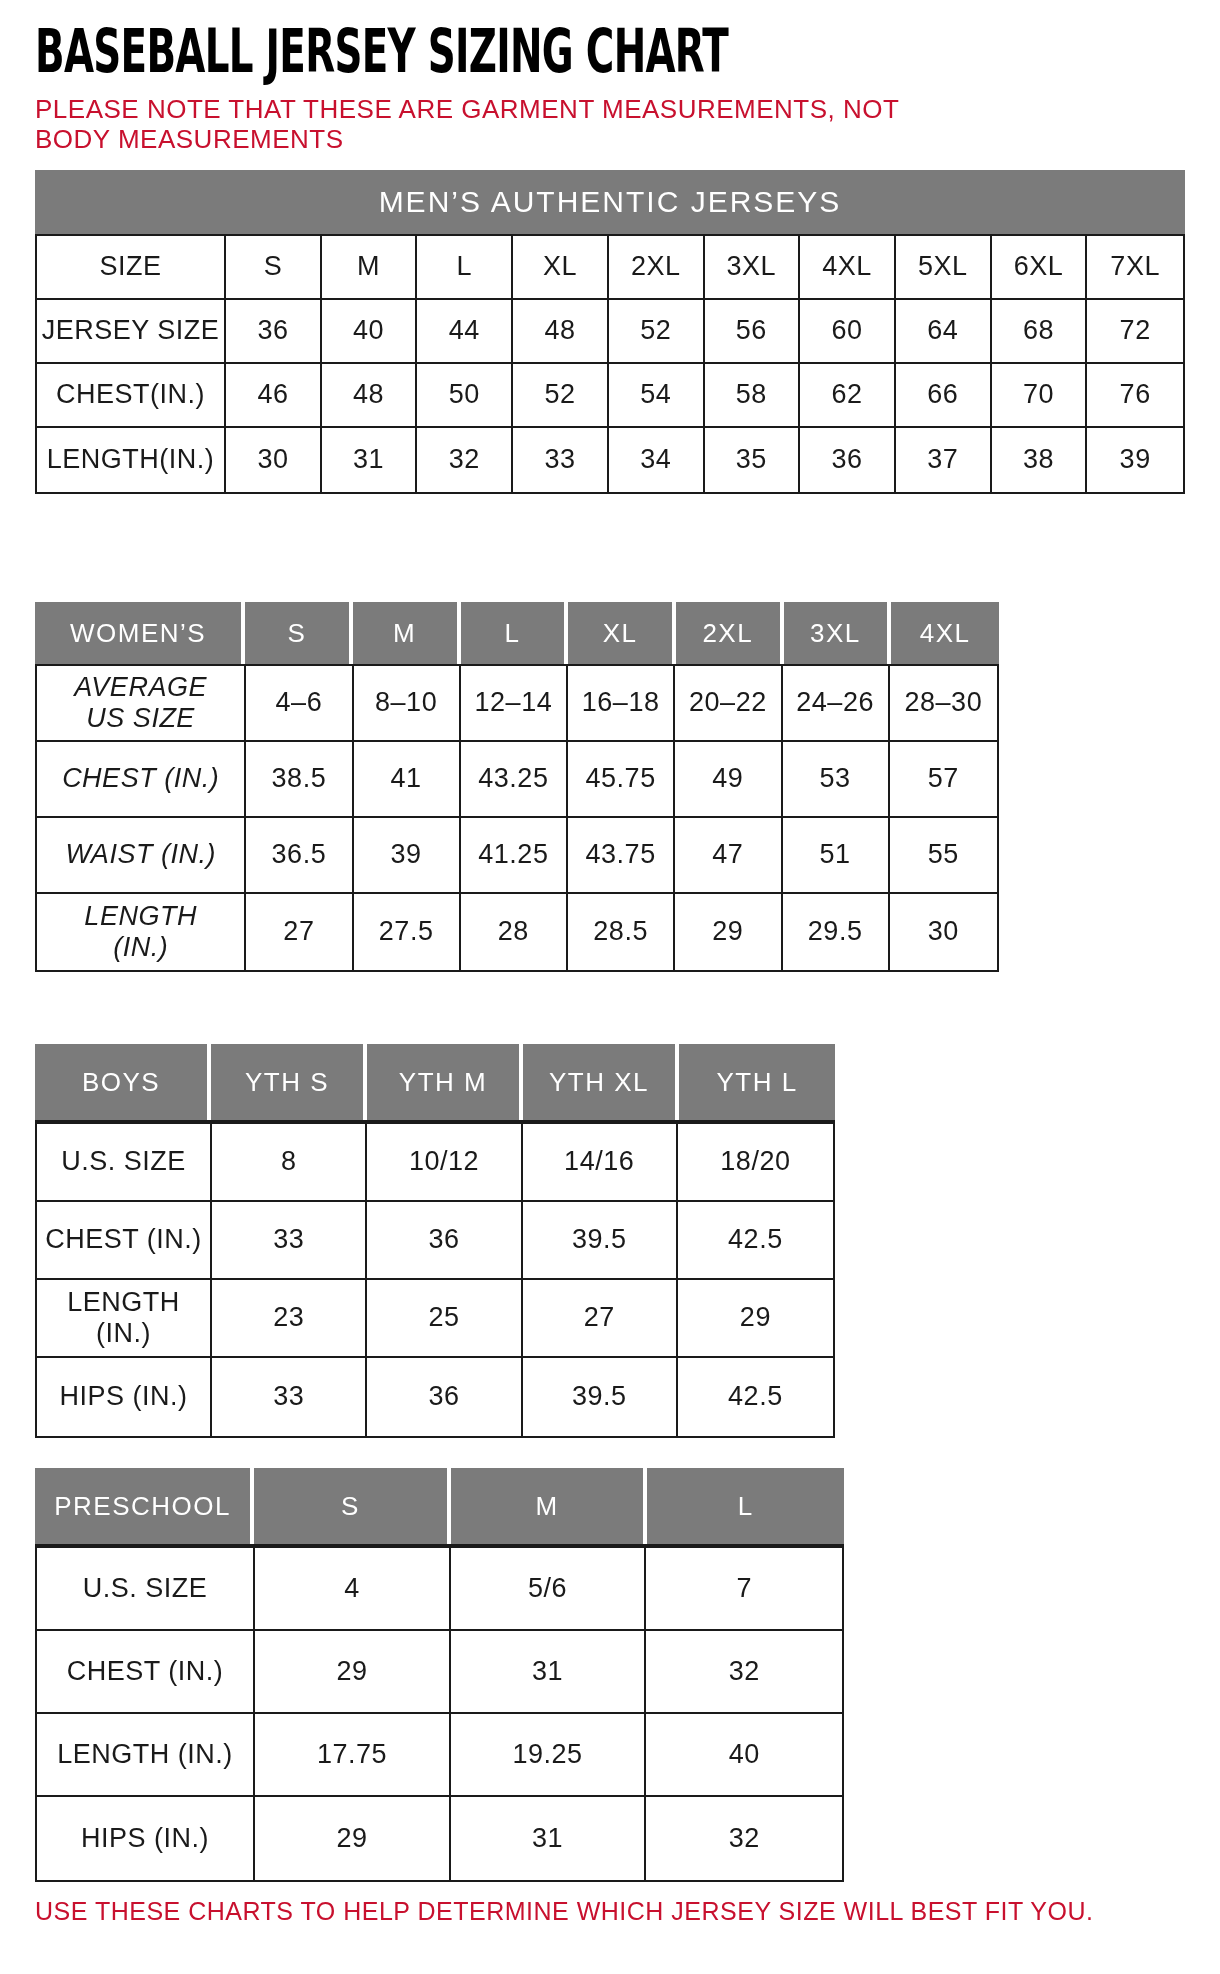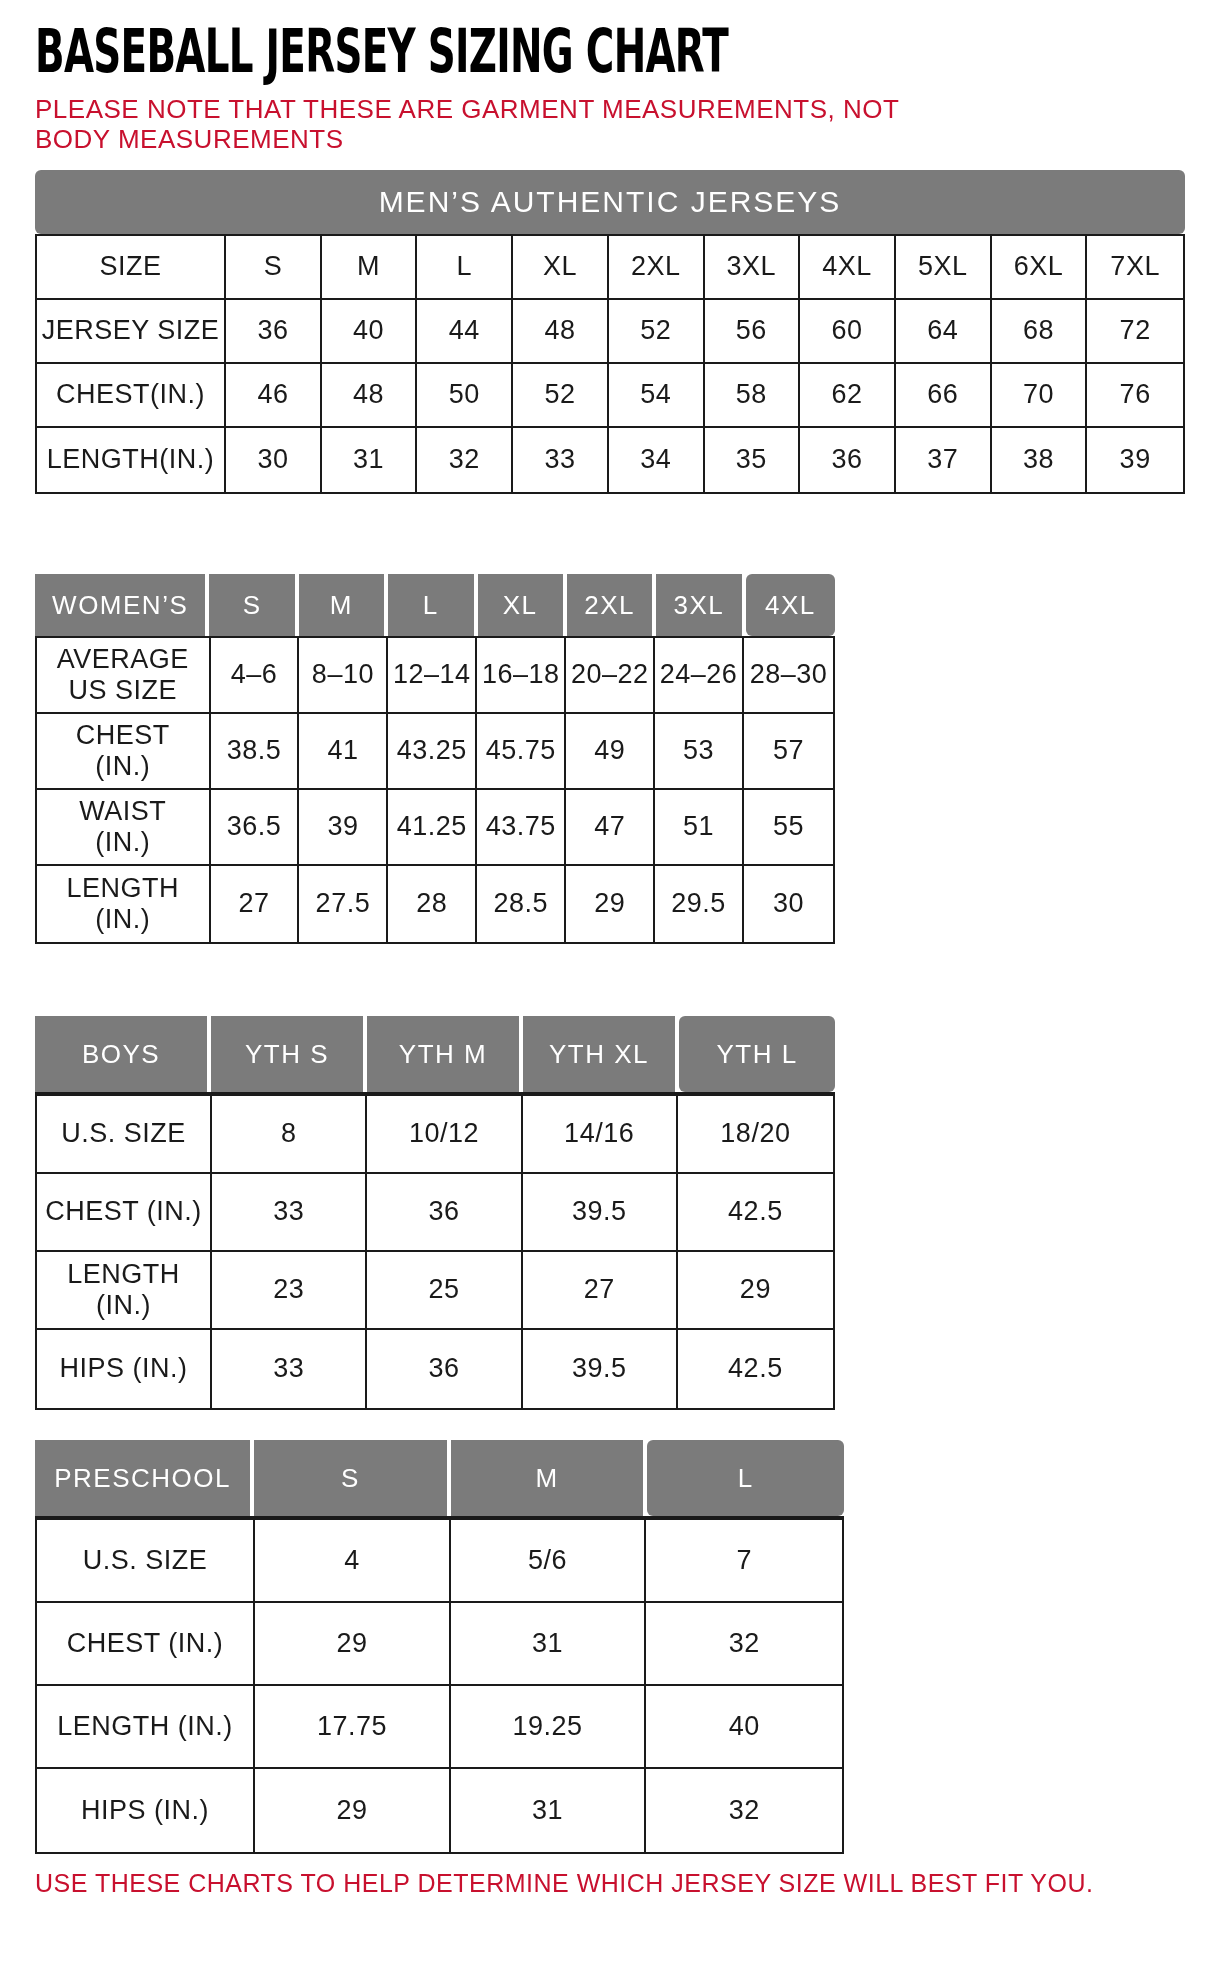--- a/index.html
+++ b/index.html
@@ -45,44 +45,44 @@
   .tbody { border: 2px solid var(--line); }
   .hcell {
     background: var(--gray);
     color: #ffffff;
     display: flex; align-items: center; justify-content: center;
     text-align: center;
     font-size: 26px;
     letter-spacing: 1.5px;
     border-right: 4px solid #ffffff;
   }
-  .hcell:last-child { border-right: none; border-radius: 6px; }
+  .hcell:last-child { border-right: none; }
   .hcell.merged { grid-column: 1 / -1; border-right: none; font-size: 30px; letter-spacing: 2px; }
   .cell {
     display: flex; align-items: center; justify-content: center;
     text-align: center;
     font-size: 27px;
     background: #fff;
     border-right: 2px solid var(--line);
     border-bottom: 2px solid var(--line);
     line-height: 1.15;
   }
   
   .mens { margin-top: 16px; width: 1150px; }
   .mens .thead, .mens .tbody { grid-template-columns: 16.5% repeat(10, 1fr); }
   .mens .hcell { min-height: 64px; }
   .mens .cell { min-height: 64px; }
   .mens .cell:nth-child(11n) { border-right: none; }
   .mens .cell:nth-last-child(-n+11) { border-bottom: none; }
   
-  .womens { margin-top: 80px; width: 800px; }
+  .womens { margin-top: 108px; width: 964px; }
   .womens .thead, .womens .tbody { grid-template-columns: 21.8% repeat(7, 1fr); }
   .womens .hcell { min-height: 62px; }
   .womens .cell { min-height: 76px; }
-  .womens .rlabel { padding: 4px 24px; }
+  .womens .rlabel { padding: 4px 24px; font-style: italic; }
   .womens .cell:nth-child(8n) { border-right: none; }
   .womens .cell:nth-last-child(-n+8) { border-bottom: none; }
   
   .boys { margin-top: 72px; width: 800px; }
   .boys .thead, .boys .tbody { grid-template-columns: 22% repeat(4, 1fr); }
   .boys .hcell { min-height: 76px; }
   .boys .tbody { border-top-width: 4px; }
   .boys .cell { min-height: 78px; }
   .boys .cell:nth-child(5n) { border-right: none; }
   .boys .cell:nth-last-child(-n+5) { border-bottom: none; }

